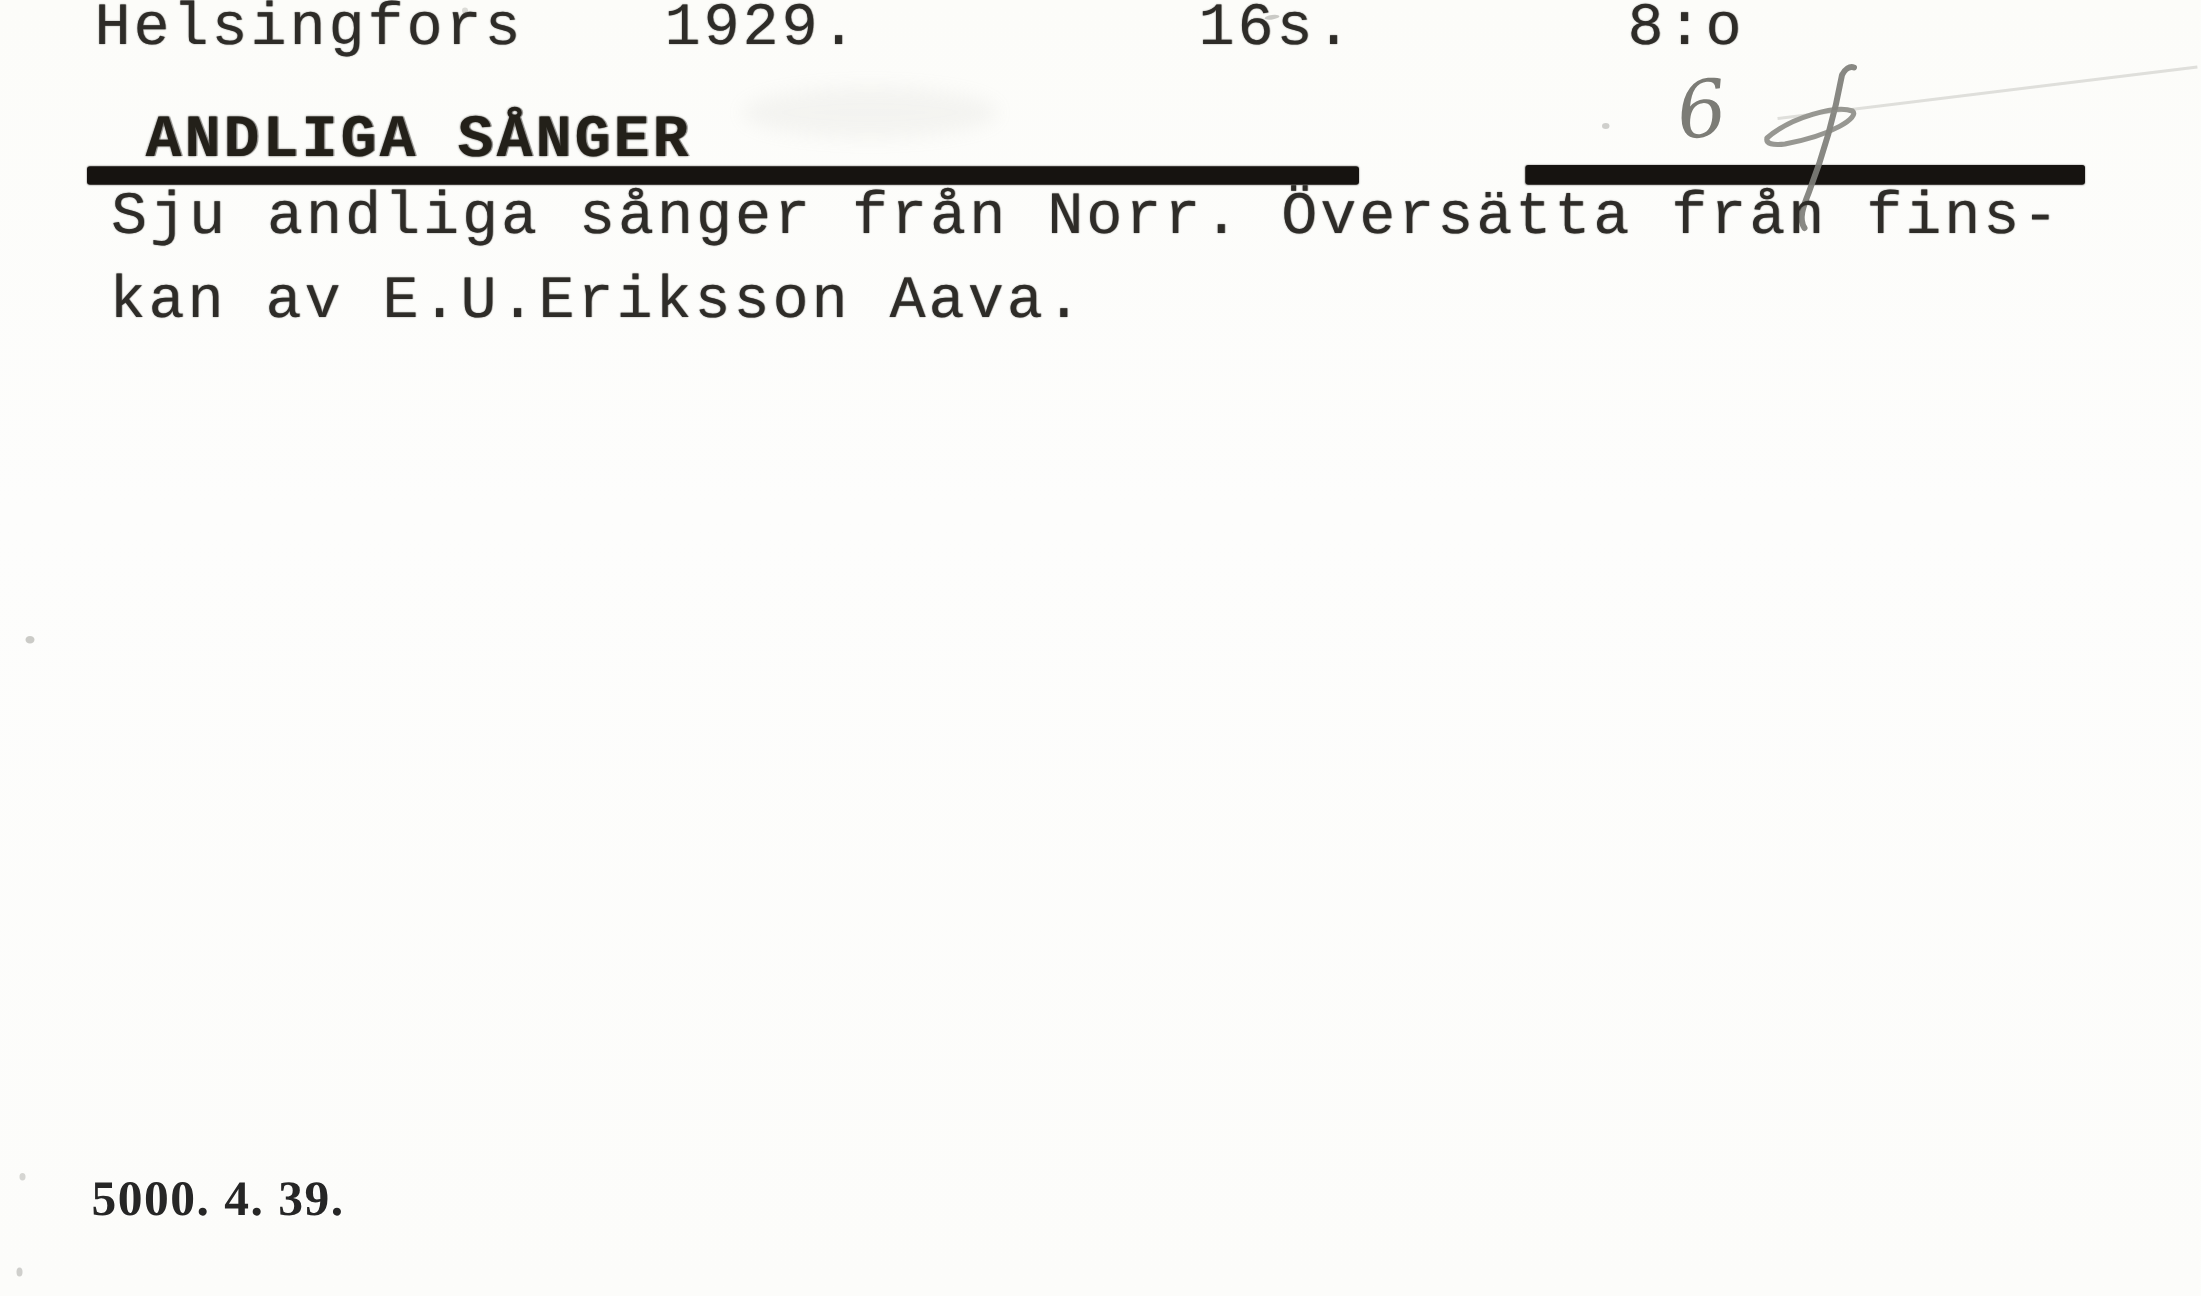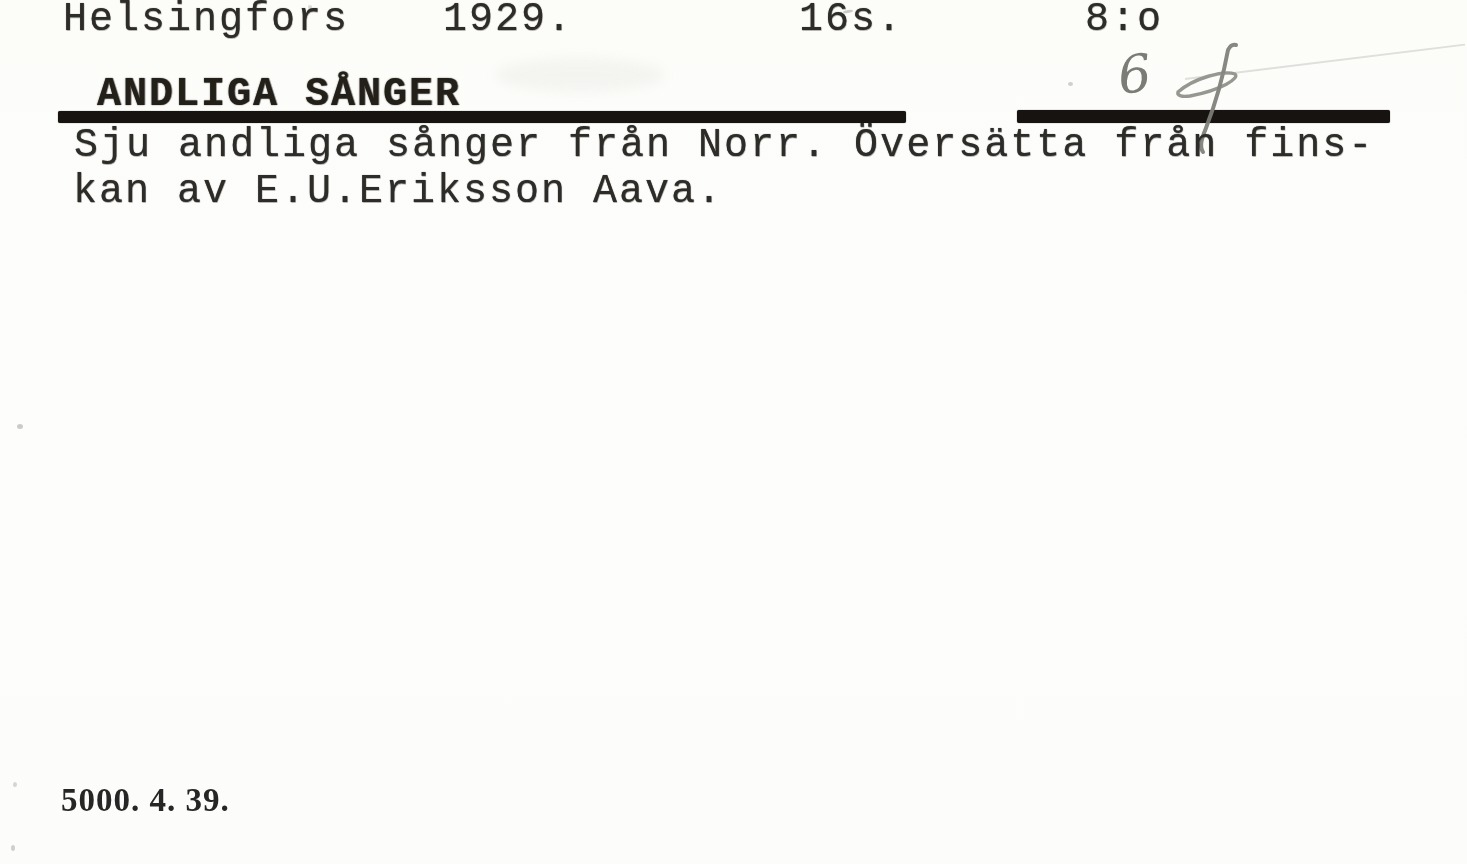--- a/index.html
+++ b/index.html
@@ -31,21 +31,21 @@
   }
   .heading {
     left: 97px;
     top: 63px;
     font-weight: bold;
     color: #232019;
     text-shadow: 0 0 1.4px rgba(30,27,22,0.8), 1px 0 0 rgba(30,27,22,0.35);
     margin-top: 12px;
   }
   .line1 { left: 74px;  top: 126px; }
-  .line2 { left: 73px;  top: 172px; }
+  .line2 { left: 73px;  top: 182px; }
   .imprint { left: 0; top: 222px; width: 100%; height: 46px; text-decoration: underline; }
   .imprint .seg { position: absolute; top: 0; }
   .seg-place  { left: 63px; }
   .seg-year   { left: 443px; }
   .seg-pages  { left: 799px; }
   .seg-format { left: 1085px; }
   
   .rule {
     position: absolute;
     height: 12px;

